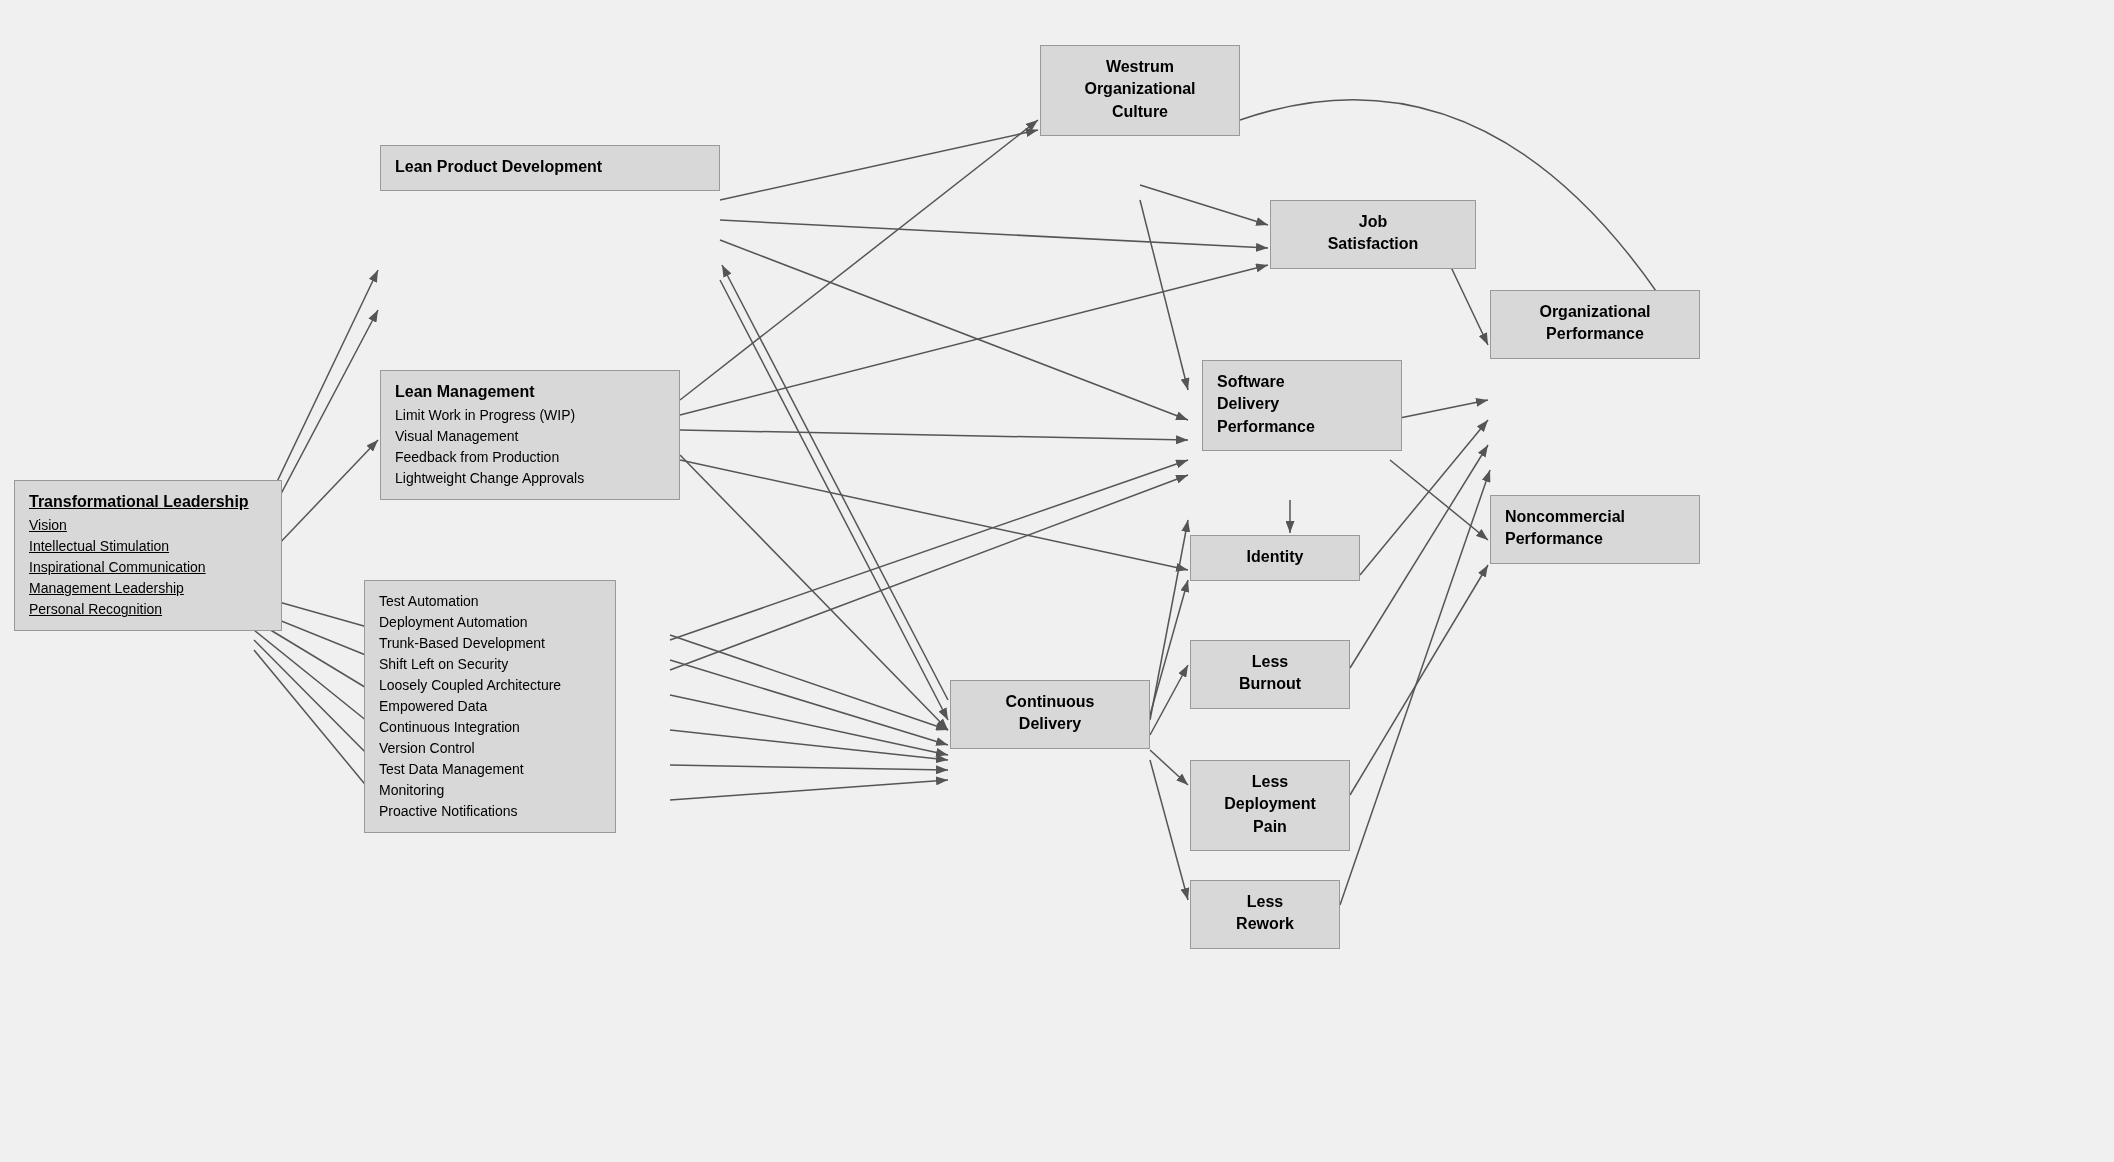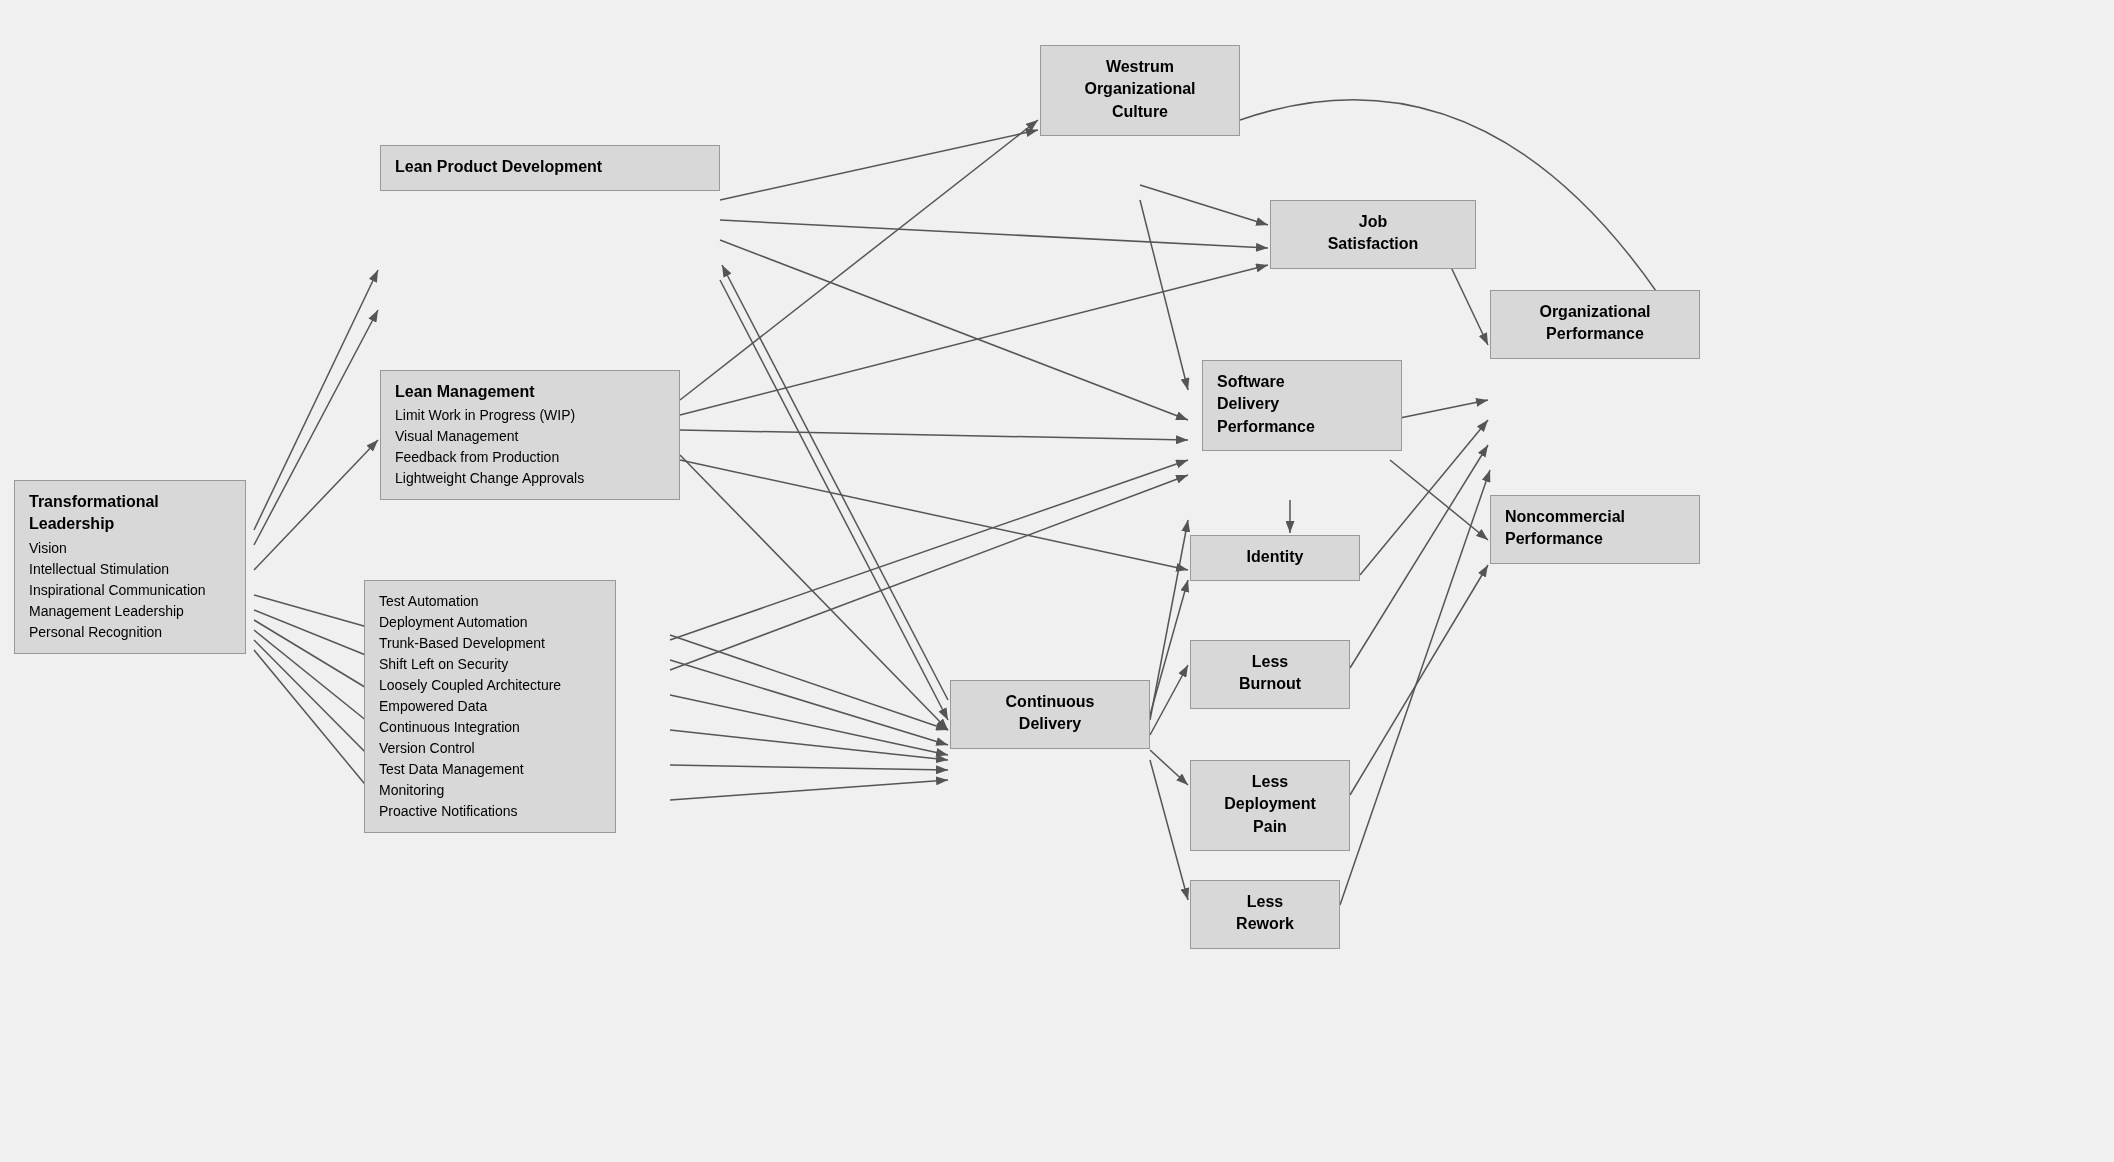--- a/index.html
+++ b/index.html
@@ -41,21 +41,22 @@
       margin-bottom: 2px;
     }
     .node .items {
       font-size: 14px;
       line-height: 1.5;
     }
     
     #transformational-leadership {
       left: 14px;
       top: 480px;
-      width: 232px;
+      width: 268px;
+      text-decoration: underline;
     }
     #lean-product-development {
       left: 380px;
       top: 145px;
       width: 340px;
     }
     #lean-management {
       left: 380px;
       top: 370px;
       width: 300px;

